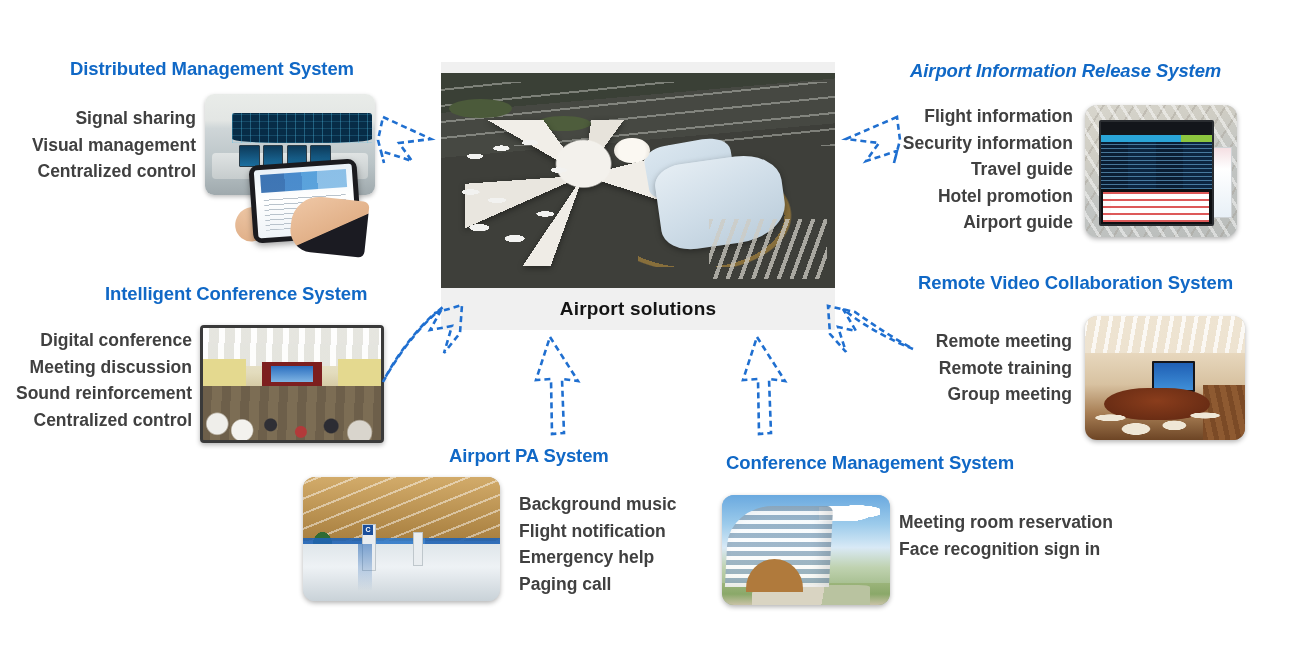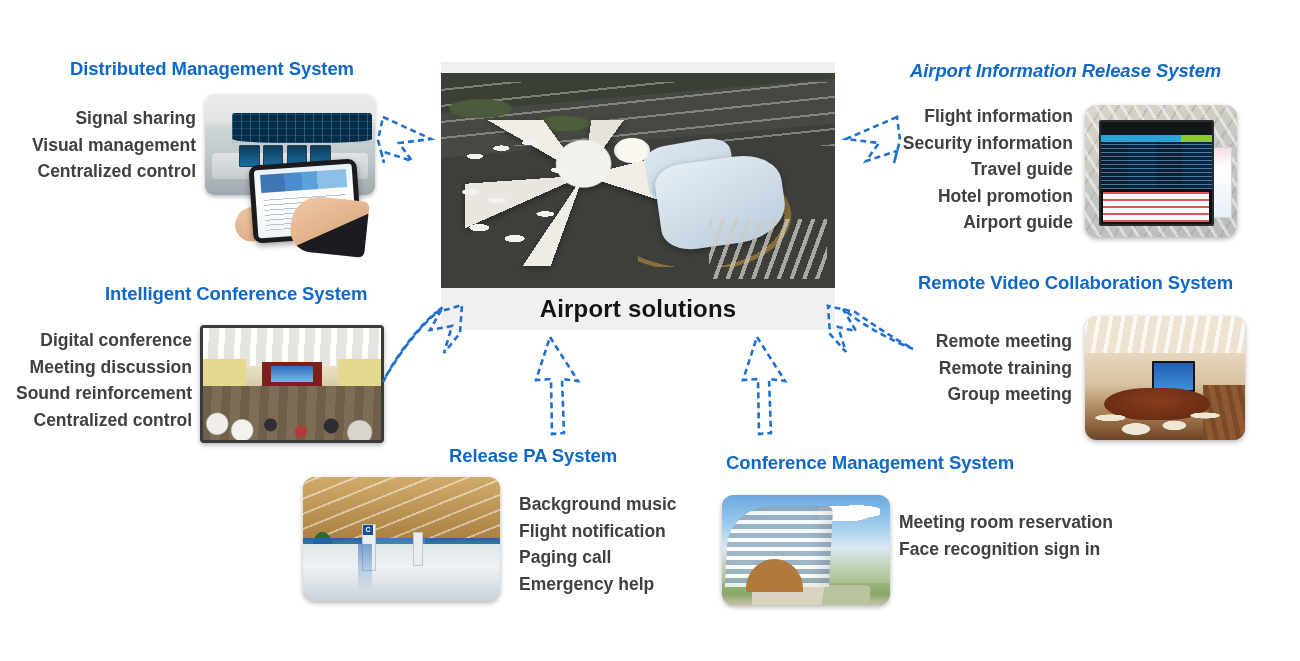--- a/index.html
+++ b/index.html
@@ -279,21 +279,21 @@
       radial-gradient(ellipse 10px 3px at 20% 52%, #f2f2f0 0 90%, transparent 91%),
       radial-gradient(ellipse 11px 4px at 12% 72%, #f2f2f0 0 90%, transparent 91%),
       radial-gradient(ellipse 11px 4px at 28% 80%, #f2f2f0 0 90%, transparent 91%),
       radial-gradient(ellipse 10px 3px at 42% 62%, #f2f2f0 0 90%, transparent 91%),
       radial-gradient(ellipse 9px 3px at 48% 30%, #f2f2f0 0 90%, transparent 91%);}
   #center-caption{
     position:absolute;left:441px;top:288px;width:394px;height:42px;
     background:#f0f0f0;display:flex;align-items:center;justify-content:center;
   }
   #center-caption span{
-    font-size:24px;font-weight:bold;color:#141414;letter-spacing:.2px;
+    font-size:19px;font-weight:bold;color:#141414;letter-spacing:.2px;
   }
 
   
   #arrows{position:absolute;left:0;top:0;width:1300px;height:661px;pointer-events:none;}
 </style>
 </head>
 <body>
 
 <div class="stage">
 
@@ -396,27 +396,27 @@
     <div class="inner">
       <div class="ceil"></div>
       <div class="tv"></div>
       <div class="floor"></div>
       <div class="table"></div>
       <div class="chairs"></div>
     </div>
   </div>
 
   <div class="node" style="left:449px;top:445px;">
-    <div class="node-title">Release PA System</div>
+    <div class="node-title">Airport PA System</div>
   </div>
   <div class="node bullets ta-left" style="left:519px;top:491px;width:230px;">
     <div>Background music</div>
     <div>Flight notification</div>
+    <div>Emergency help</div>
     <div>Paging call</div>
-    <div>Emergency help</div>
   </div>
   <div class="photo" id="photo-pa">
     <div class="inner">
       <div class="ceil"></div>
       <div class="palm"></div>
       <div class="band"></div>
       <div class="floor"></div>
       <div class="pillarC"></div>
       <div class="letterC">C</div>
       <div class="pillarD"></div>

